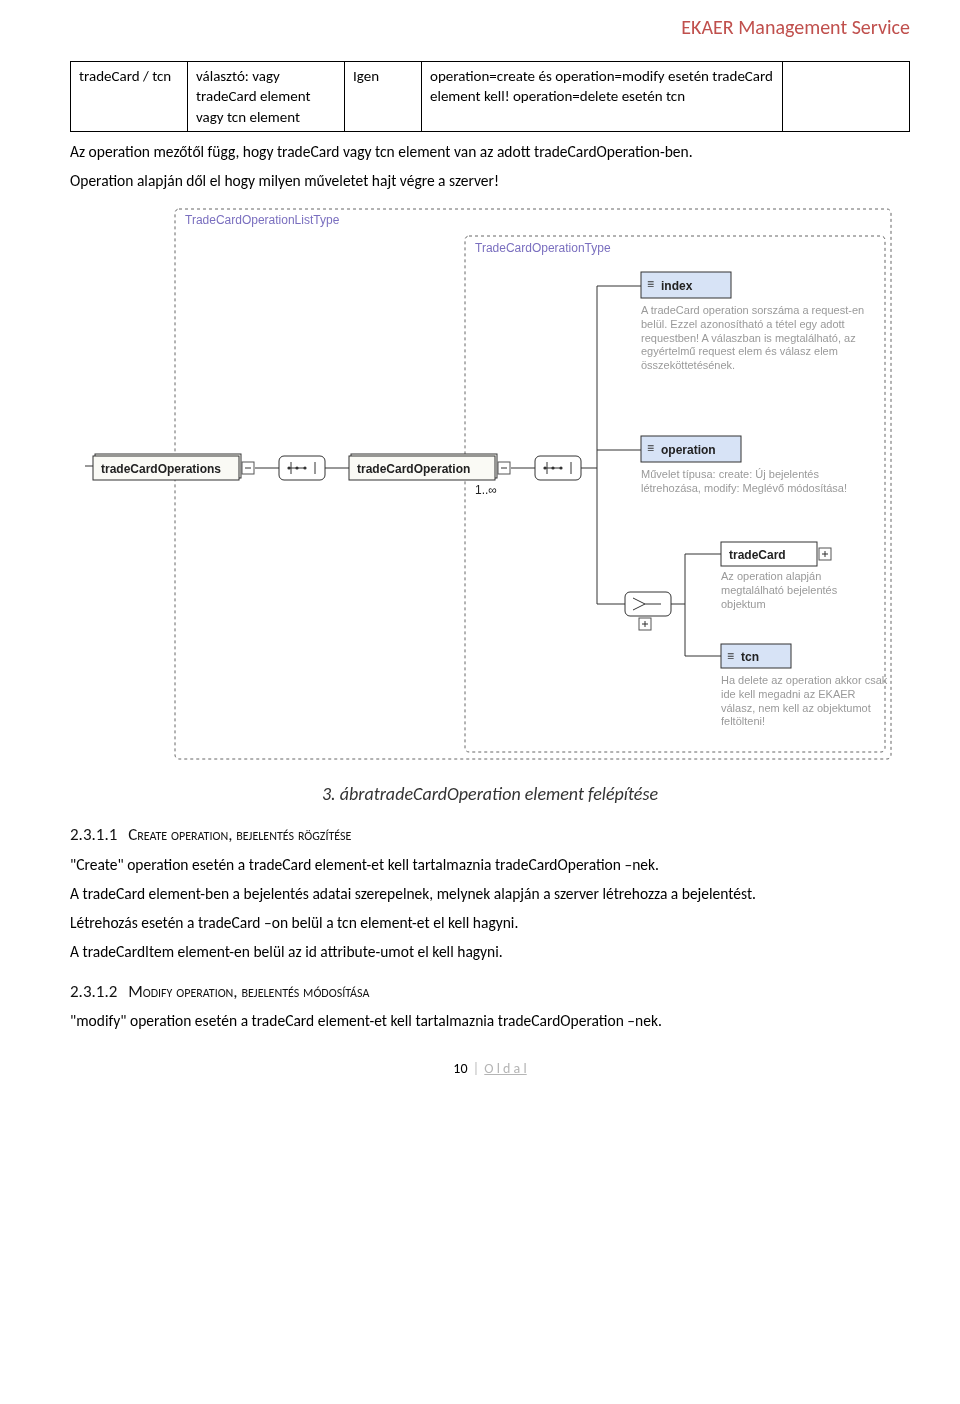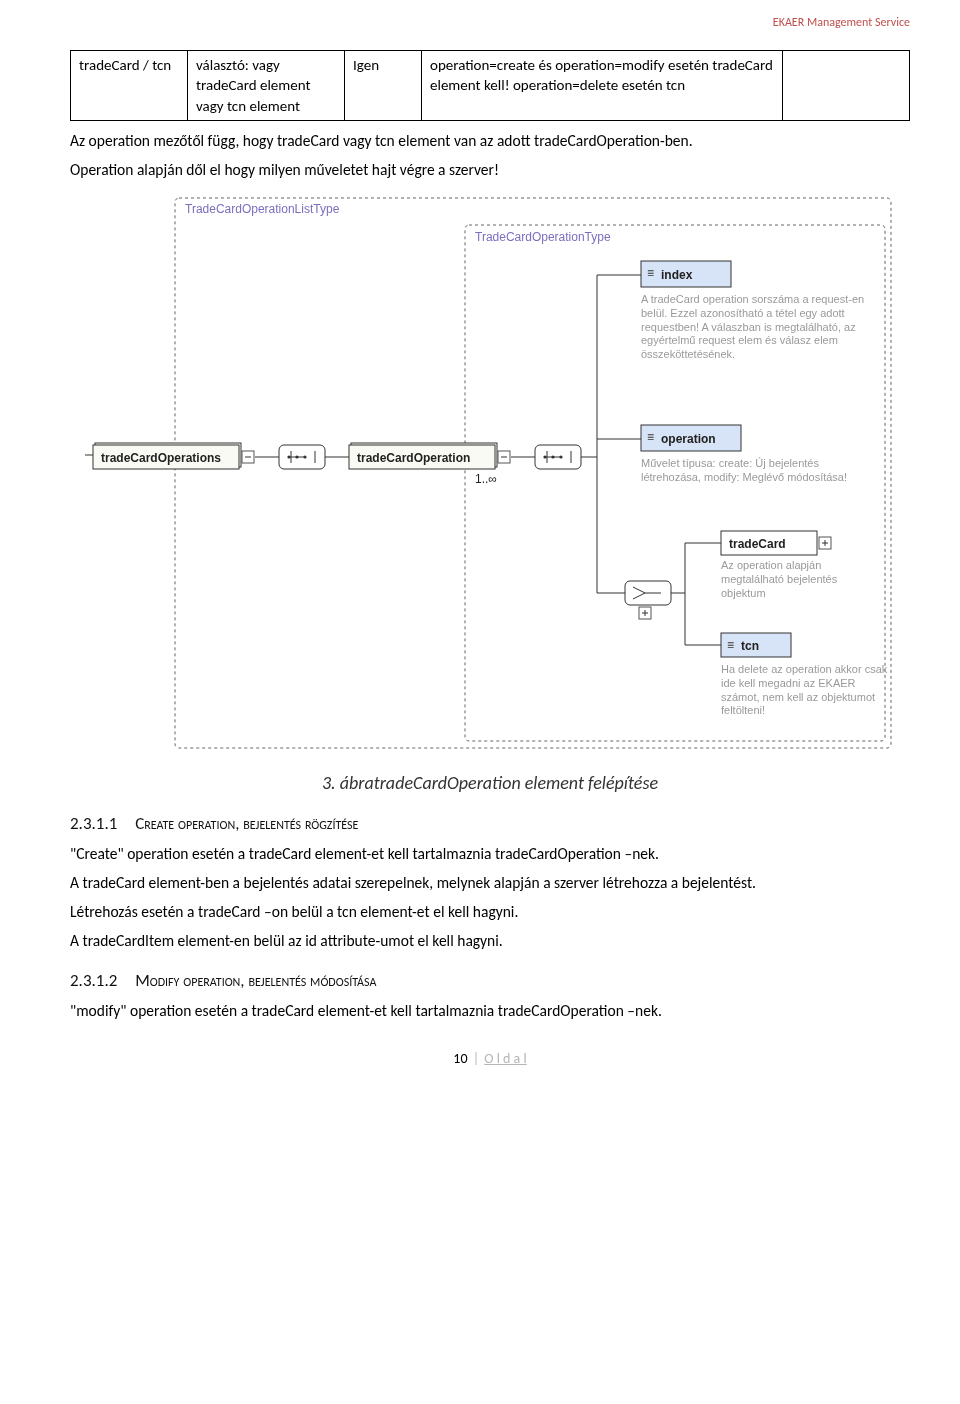--- a/index.html
+++ b/index.html
@@ -9,21 +9,21 @@
     color: #000;
     font-size: 15.5px;
     line-height: 1.35;
     width: 960px;
     box-sizing: border-box;
     background: #fff;
   }
   .doc-header {
     text-align: right;
     color: #c0504d;
-    font-size: 12px;
+    font-size: 20px;
     padding: 14px 0 20px 0;
   }
   table.meta {
     border-collapse: collapse;
     width: 100%;
     margin-bottom: 10px;
   }
   table.meta td {
     border: 1px solid #000;
     padding: 4px 8px;
@@ -42,21 +42,21 @@
     font-size: 18px;
     margin: 18px 0 14px;
     color: #333;
   }
   h3.section {
     font-size: 17px;
     font-weight: 400;
     margin: 18px 0 4px 0;
     color: #111;
   }
-  h3.section .num { margin-right: 14px; }
+  h3.section .num { margin-right: 7px; }
   h3.section .caps { font-variant: small-caps; }
   .footer {
     text-align: center;
     margin-top: 28px;
     font-size: 14px;
   }
   .footer .grey { color: #b5b5b5; text-decoration: underline; }
   .footer .bar { color: #bbb; margin: 0 2px; }
   
   .diagram-wrap {
@@ -184,21 +184,21 @@
   <line class="conn" x1="737" y1="350" x2="743" y2="350"></line>
   <line class="conn" x1="740" y1="347" x2="740" y2="353"></line>
   <foreignObject x="636" y="366" width="160" height="50">
     <div xmlns="http://www.w3.org/1999/xhtml" style="font:11px Arial;color:#9a9a9a;line-height:1.25">Az operation alapján megtalálható bejelentés objektum</div>
   </foreignObject>
 
   <rect class="fbox" x="636" y="440" width="70" height="24"></rect>
   <text class="glyph" x="642" y="456">≡</text>
   <text class="bt" x="656" y="457">tcn</text>
   <foreignObject x="636" y="470" width="168" height="70">
-    <div xmlns="http://www.w3.org/1999/xhtml" style="font:11px Arial;color:#9a9a9a;line-height:1.25">Ha delete az operation akkor csak ide kell megadni az EKAER számot, nem kell az objektumot feltölteni!</div>
+    <div xmlns="http://www.w3.org/1999/xhtml" style="font:11px Arial;color:#9a9a9a;line-height:1.25">Ha delete az operation akkor csak ide kell megadni az EKAER válasz, nem kell az objektumot feltölteni!</div>
   </foreignObject>
 </svg>
 </div>
 
 <div class="caption">3. ábratradeCardOperation element felépítése</div>
 
 <h3 class="section">
   <span class="num">2.3.1.1</span>
   <span class="caps">Create operation, bejelentés rögzítése</span>
 </h3>

